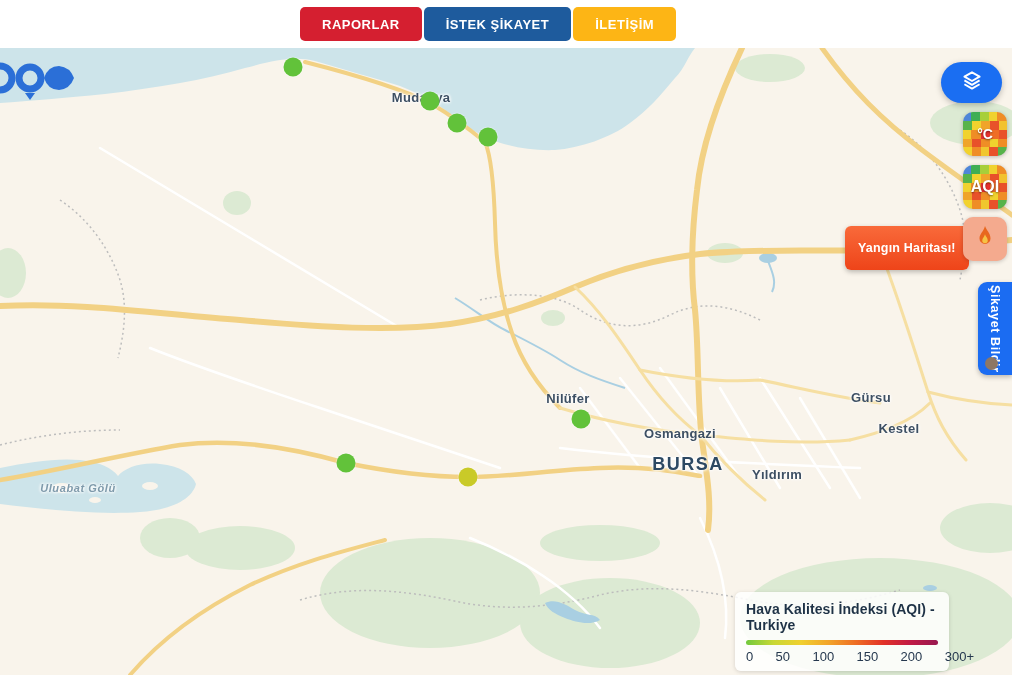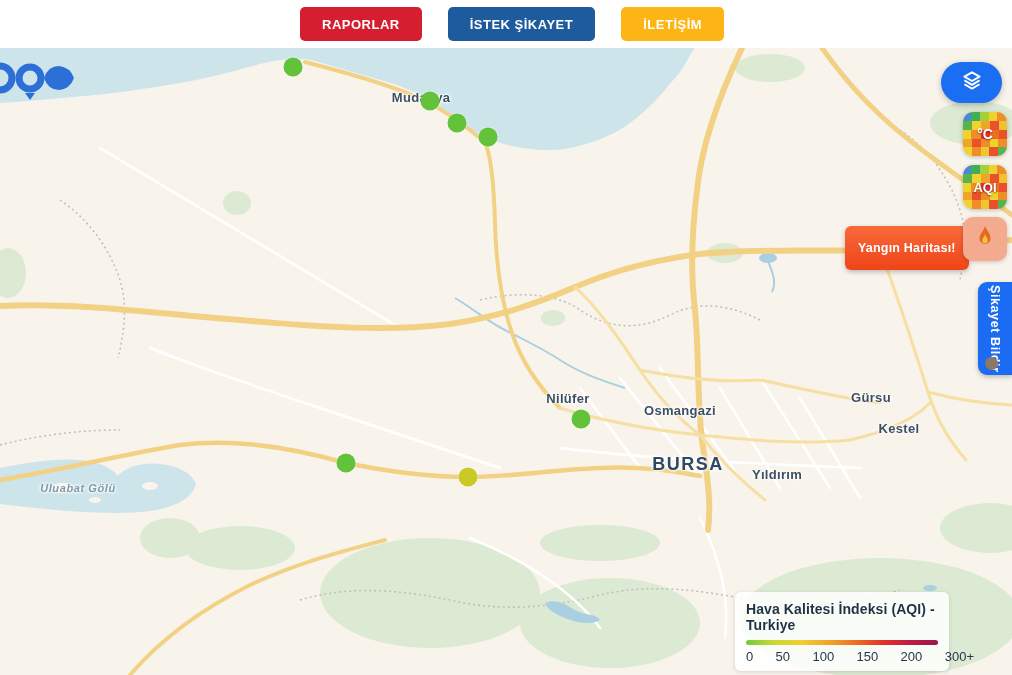--- a/index.html
+++ b/index.html
@@ -148,21 +148,21 @@
         <path d="M640,322 C680,330 720,335 760,332 C800,340 840,350 880,355"></path>
         <path d="M850,392 C880,385 910,375 930,355"></path>
         <path d="M880,202 C900,254 915,304 928,344 C936,369 946,389 966,412"></path>
         <path d="M928,344 C958,352 988,356 1012,357"></path>
       </g>
     </svg>
 
     <div>
         <div class="place-label town" style="left: 421px; top: 49px;">Mudanya</div>
         <div class="place-label town" style="left: 568px; top: 350px;">Nilüfer</div>
-        <div class="place-label town" style="left: 680px; top: 362px;">Osmangazi</div>
+        <div class="place-label town" style="left: 680px; top: 385px;">Osmangazi</div>
         <div class="place-label city" style="left: 688px; top: 416px;">BURSA</div>
         <div class="place-label town" style="left: 777px; top: 407px; margin-top: 19px;">Yıldırım</div>
         <div class="place-label town" style="left: 871px; top: 349px; text-align: center;">Gürsu</div>
         <div class="place-label town" style="left: 899px; top: 380px;">Kestel</div>
         <div class="place-label water" style="left: 78px; top: 440px;">Uluabat Gölü</div>
       </div>
     <div>
         <div class="aqi-marker" style="left: 293px; top: 19px; background: rgb(98, 194, 58);"></div>
         <div class="aqi-marker" style="left: 430px; top: 53px; background: rgb(98, 194, 58);"></div>
         <div class="aqi-marker" style="left: 457px; top: 75px; background: rgb(98, 194, 58);"></div>
@@ -176,21 +176,21 @@
   <div class="logo">
     <svg width="80" height="52" viewBox="0 0 80 52">
       <circle cx="0" cy="26" r="12" fill="none" stroke="#2b6fd7" stroke-width="7"></circle>
       <circle cx="30" cy="26" r="11" fill="none" stroke="#2b6fd7" stroke-width="7"></circle>
       <path d="M44,26 Q48,14 59,14 Q70,15 74,26 Q70,37 59,38 Q48,38 44,26 Z" fill="#2b6fd7"></path>
       <path d="M25,41 L35,41 L30,48 Z" fill="#2b6fd7"></path>
     </svg>
   </div>
 
   <div class="topbar">
-    <div style="display:flex;gap:26px;">
+    <div style="display:flex;gap:2px;">
         <button class="topbtn" style="background: rgb(213, 31, 48);">RAPORLAR</button>
         <button class="topbtn" style="background: rgb(30, 91, 157);">İSTEK ŞİKAYET</button>
         <button class="topbtn" style="background: rgb(253, 181, 21);">İLETİŞİM</button>
       </div>
   </div>
 
   <div class="ctrl layers-btn">
     <span>
       <svg width="26" height="26" viewBox="0 0 24 24" fill="none" stroke="#ffffff" stroke-width="1.8" stroke-linejoin="round">
         <path d="M12 4 L19 8 L12 12 L5 8 Z"></path>
@@ -198,21 +198,21 @@
         <path d="M5 15 L12 19 L19 15"></path>
       </svg>
     </span>
   </div>
 
   <div class="ctrl heat-tile temp-tile">
     <span>°C</span>
   </div>
 
   <div class="ctrl heat-tile aqi-tile">
-    <span style="font-size:13px;">AQI</span>
+    <span style="font-size:16px;">AQI</span>
   </div>
 
   <div class="ctrl fire-tip">
     <span>Yangın Haritası!</span>
   </div>
 
   <div class="ctrl fire-btn">
     <span>
       <svg width="22" height="24" viewBox="0 0 24 26">
         <path d="M12,1 C13.5,6 18,8.5 18,14.5 A6,6 0 0 1 6,14.5 C6,9.5 10,8 12,1 Z" fill="#e8671e"></path>

